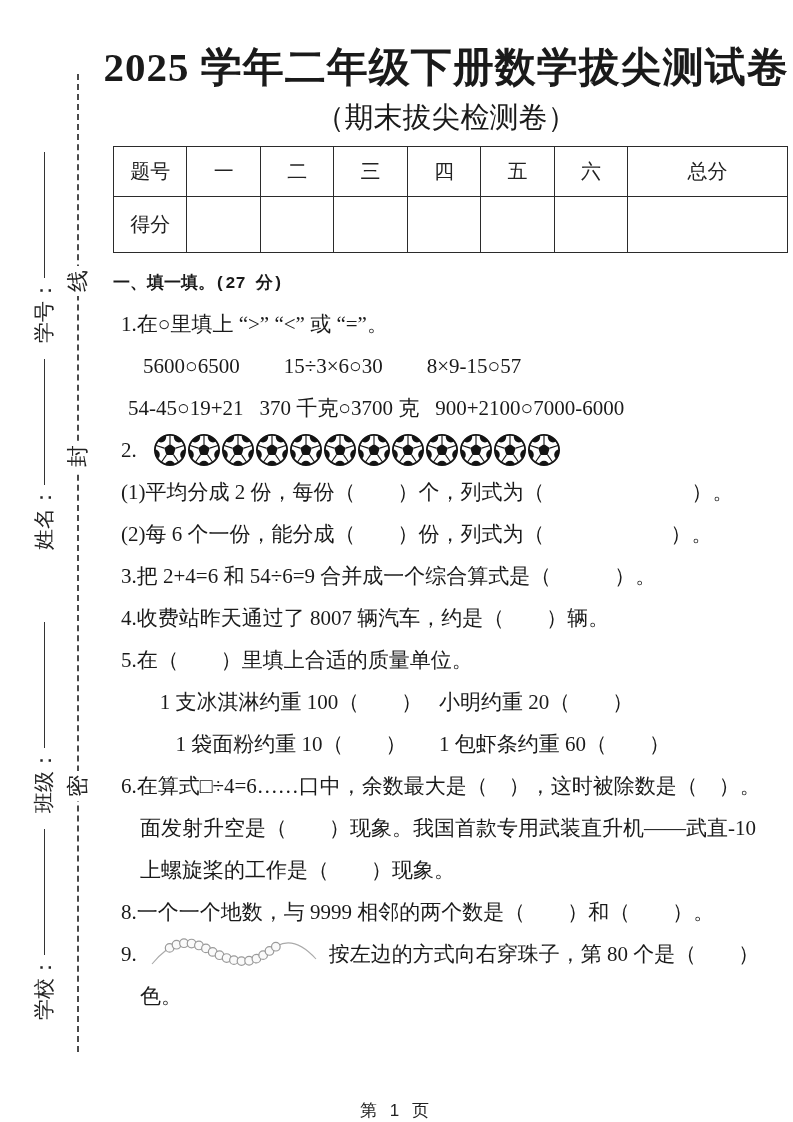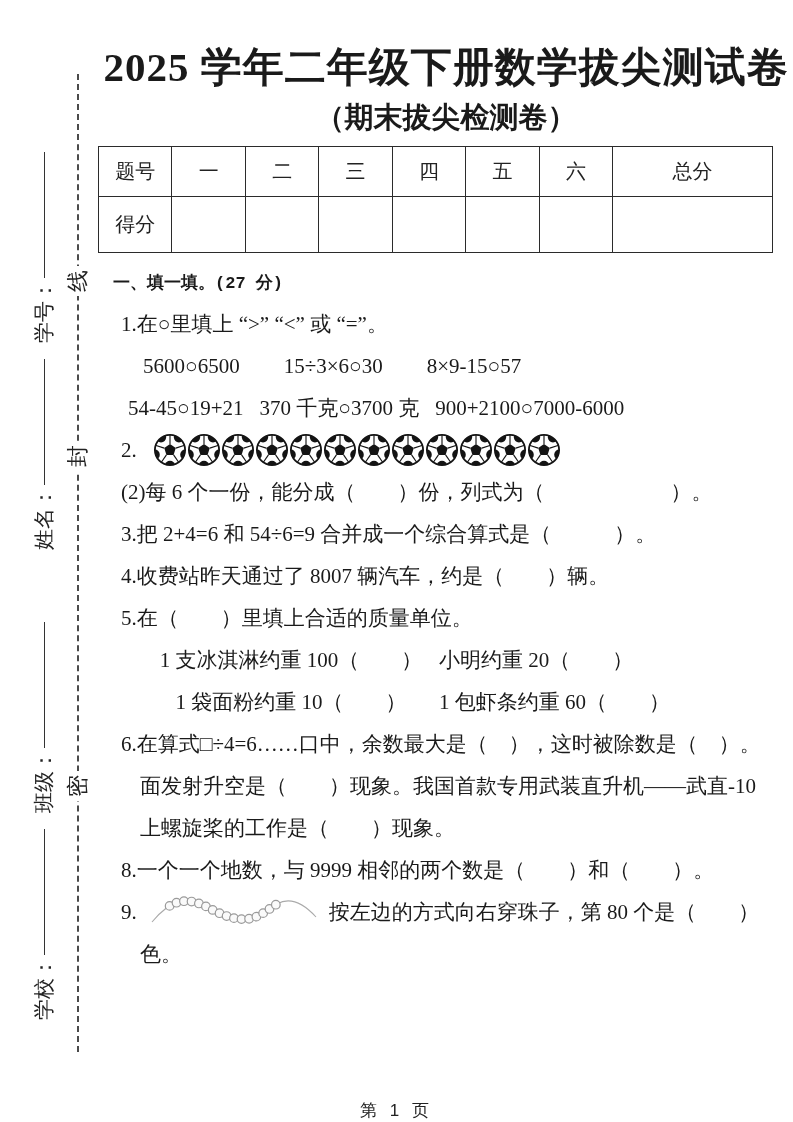--- a/index.html
+++ b/index.html
@@ -26,25 +26,25 @@
     font-size:22px;color:#222;transform:rotate(-90deg);
   }
   .sc-0{top:266px;} .sc-1{top:441px;} .sc-2{top:771px;}
   
   .title{
     position:absolute;left:100px;top:40px;width:692px;text-align:center;
     font-size:41px;font-weight:700;letter-spacing:1px;white-space:nowrap;
   }
   .subtitle{
     position:absolute;left:100px;top:98px;width:692px;text-align:center;
-    font-size:29px;font-weight:700;
+    font-size:29px;font-weight:400;
   }
   
   table.score{
-    position:absolute;left:98px;top:146px;width:675px;height:106px;
+    position:absolute;left:113px;top:146px;width:675px;height:106px;
     border-collapse:collapse;table-layout:fixed;
     font-family:"Liberation Sans","DejaVu Sans",sans-serif;font-size:20px;color:#222;
   }
   table.score td,table.score th{border:1.6px solid #2b2b2b;text-align:center;font-weight:500;padding:0;}
   table.score tr.r1{height:50px;} table.score tr.r2{height:56px;}
   table.score td.lbl{text-align:center;}
   
   .flow{position:absolute;left:113px;top:261px;width:678px;font-size:21px;color:#1a1a1a;}
   .line{height:42px;display:flex;align-items:center;white-space:nowrap;padding-left:8px;}
   .line.heading{font-family:Liberation Mono, monospace;font-weight:700;font-size:17px;padding-left:0;}
@@ -355,20 +355,21 @@
       <line x1="11.9" y1="16" x2="2.5" y2="13"></line>
       <circle cx="27.5" cy="4.6" r="5.4" stroke="none"></circle>
       <circle cx="34.2" cy="23" r="5.4" stroke="none"></circle>
       <circle cx="18" cy="34.8" r="5.4" stroke="none"></circle>
       <circle cx="1.8" cy="23" r="5.4" stroke="none"></circle>
       <circle cx="8.5" cy="4.6" r="5.4" stroke="none"></circle>
     </g>
   </svg>
 </span>
     </div>
+    <div class="line">(1)平均分成 2 份，每份（　　）个，列式为（　　　　　　　）。</div>
     <div class="line">(2)每 6 个一份，能分成（　　）份，列式为（　　　　　　）。</div>
 
     <div class="line">3.把 2+4=6 和 54÷6=9 合并成一个综合算式是（　　　）。</div>
     <div class="line">4.收费站昨天通过了 8007 辆汽车，约是（　　）辆。</div>
     <div class="line">5.在（　　）里填上合适的质量单位。</div>
     <div class="line sub q5row">
       <span class="col-l">1 支冰淇淋约重 100（　　）</span>
       <span>小明约重 20（　　）</span>
     </div>
     <div class="line sub q5row">

